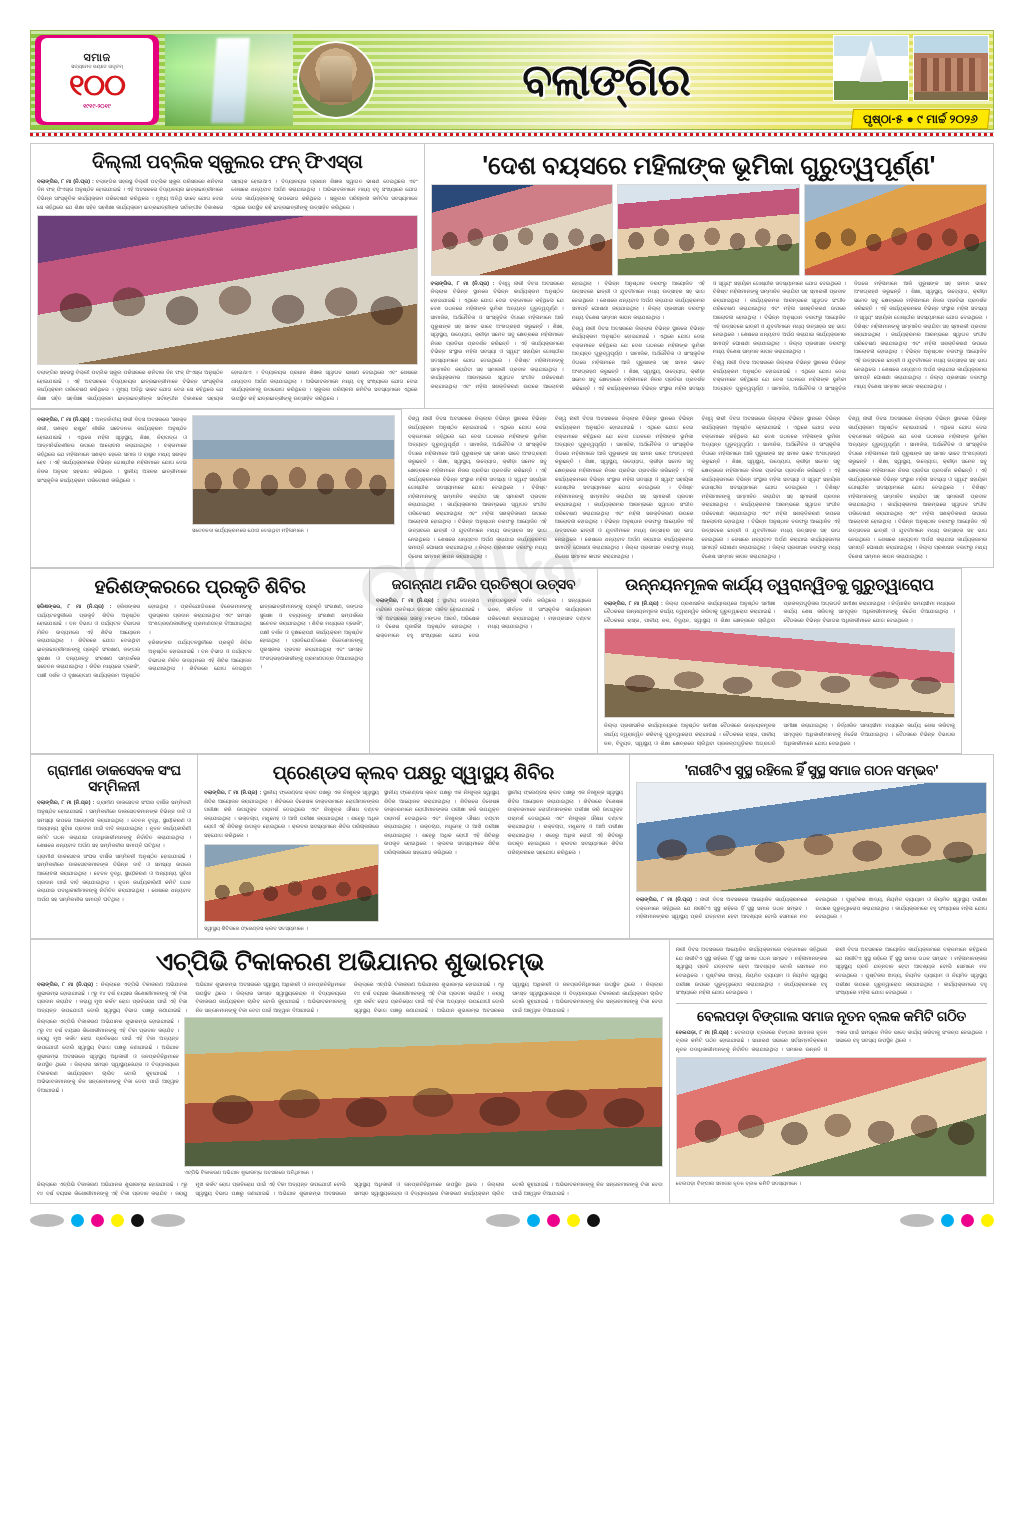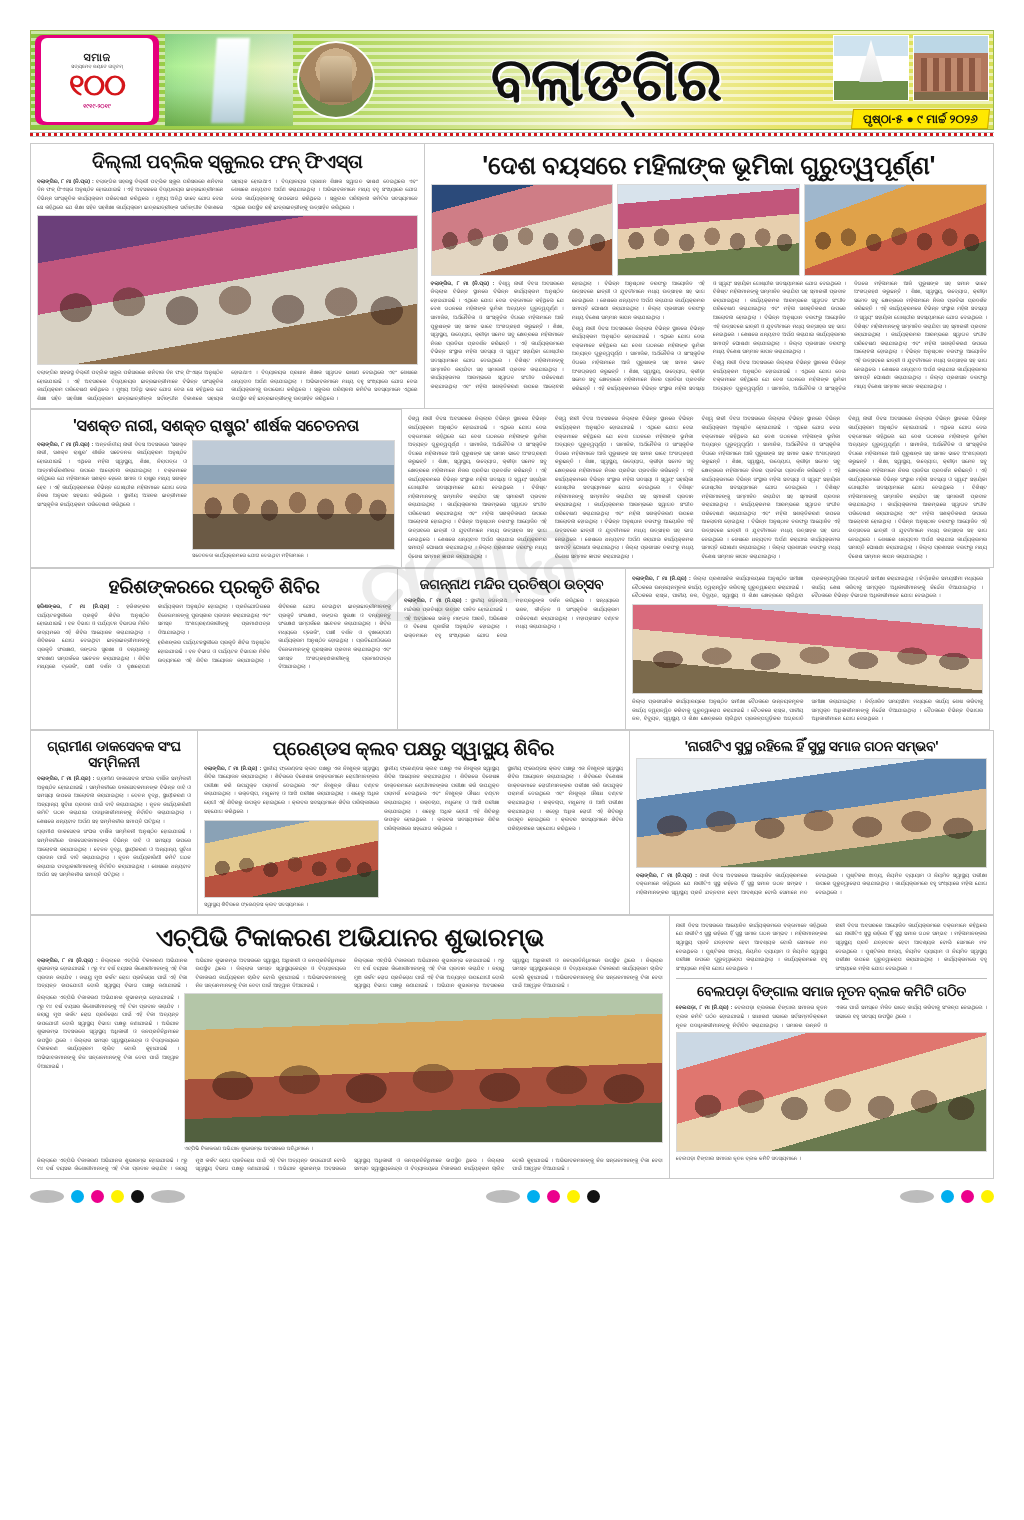--- a/index.html
+++ b/index.html
@@ -53,21 +53,21 @@
     border: 2px solid #ffffff; flex:0 0 auto;
     background: radial-gradient(circle at 50% 35%, #cdb08a 0 34%, #a68560 34% 60%, #6f8a4c 60% 100%);
   }
   .mast-circle::before{
     content:""; position:absolute; left:28%; top:18%; width:44%; height:62%;
     background: linear-gradient(180deg,#d9c3a0,#8d7252);
     border-radius: 6px 6px 0 0;
   }
   .mast-title-wrap { flex:1 1 auto; position:relative; z-index:2; display:flex; align-items:center; justify-content:center; }
   .mast-title {
-    font-size: 60px; font-weight: 700; color:#111; letter-spacing:-1px; white-space:nowrap;
+    font-size: 44px; font-weight: 700; color:#111; letter-spacing:-1px; white-space:nowrap;
     text-shadow: 2px 2px 0 #fff, -1px -1px 0 #fff;
   }
   .mast-right { display:flex; flex-direction:column; justify-content:space-between; align-items:flex-end; padding:4px 4px 0 0; position:relative; z-index:2; flex:0 0 auto;}
   .mast-right-photos { display:flex; gap:4px; }
   .mr-photo { width:76px; height:66px; border:1px solid #fff; overflow:hidden; }
   .mr-photo.temple { background: linear-gradient(180deg,#cfe3ef 0 32%, #ffffff 32% 70%, #6d8f4a 70% 100%); position:relative;}
   .mr-photo.temple::after{content:"";position:absolute;left:34%;top:6%;width:32%;height:66%;background:linear-gradient(180deg,#fff,#e2e2e2);clip-path:polygon(50% 0,100% 100%,0 100%);}
   .mr-photo.palace { background: linear-gradient(180deg,#bcd7e6 0 26%, #b3785e 26% 88%, #7e6b4a 88% 100%); position:relative;}
   .mr-photo.palace::after{content:"";position:absolute;left:10%;top:34%;width:80%;height:52%;background:repeating-linear-gradient(90deg,#8d5842 0 6px,#c08a6e 6px 12px);}
   .date-ribbon {
@@ -204,21 +204,20 @@
           <p><span class="dateline">ବଲାଙ୍ଗିର, ୮ ମା (ନି.ପ୍ର) :</span>
              <span>ବିଶ୍ୱ ନାରୀ ଦିବସ ଅବସରରେ ଜିଲ୍ଲାର ବିଭିନ୍ନ ସ୍ଥାନରେ ବିଭିନ୍ନ କାର୍ଯ୍ୟକ୍ରମ ଅନୁଷ୍ଠିତ ହୋଇଯାଇଛି । ଏଥିରେ ଯୋଗ ଦେଇ ବକ୍ତାମାନେ କହିଥିଲେ ଯେ ଦେଶ ଗଠନରେ ମହିଳାଙ୍କ ଭୂମିକା ଅତ୍ୟନ୍ତ ଗୁରୁତ୍ୱପୂର୍ଣ୍ଣ । ସାମାଜିକ, ଅର୍ଥନୈତିକ ଓ ସାଂସ୍କୃତିକ ଦିଗରେ ମହିଳାମାନେ ଆଜି ପୁରୁଷଙ୍କ ସହ ସମାନ ଭାବେ ଅଂଶଗ୍ରହଣ କରୁଛନ୍ତି । ଶିକ୍ଷା, ସ୍ୱାସ୍ଥ୍ୟ, ଉଦ୍ୟୋଗ, କ୍ରୀଡ଼ା ସମେତ ସବୁ କ୍ଷେତ୍ରରେ ମହିଳାମାନେ ନିଜର ପ୍ରତିଭା ପ୍ରଦର୍ଶନ କରିଛନ୍ତି । ଏହି କାର୍ଯ୍ୟକ୍ରମରେ ବିଭିନ୍ନ ସଂସ୍ଥାର ମହିଳା ସଦସ୍ୟା ଓ ସ୍ୱୟଂ ସହାୟିକା ଗୋଷ୍ଠୀର ସଦସ୍ୟାମାନେ ଯୋଗ ଦେଇଥିଲେ । ବିଶିଷ୍ଟ ମହିଳାମାନଙ୍କୁ ସମ୍ମାନିତ କରାଯିବା ସହ ସ୍ମାରକୀ ପ୍ରଦାନ କରାଯାଇଥିଲା । କାର୍ଯ୍ୟକ୍ରମର ଆରମ୍ଭରେ ସ୍ୱାଗତ ସଂଗୀତ ପରିବେଷଣ କରାଯାଇଥିଲା ଏବଂ ମହିଳା ସଶକ୍ତିକରଣ ଉପରେ ଆଲୋଚନା ହୋଇଥିଲା । ବିଭିନ୍ନ ଅନୁଷ୍ଠାନ ତରଫରୁ ଆୟୋଜିତ ଏହି ଉତ୍ସବରେ ଛାତ୍ରୀ ଓ ଯୁବତୀମାନେ ମଧ୍ୟ ଉତ୍ସାହର ସହ ଭାଗ ନେଇଥିଲେ । ଶେଷରେ ଧନ୍ୟବାଦ ଅର୍ପଣ କରାଯାଇ କାର୍ଯ୍ୟକ୍ରମର ସମାପ୍ତି ଘୋଷଣା କରାଯାଇଥିଲା । ଜିଲ୍ଲା ପ୍ରଶାସନ ତରଫରୁ ମଧ୍ୟ ବିଶେଷ ସମ୍ମାନ ଜ୍ଞାପନ କରାଯାଇଥିଲା ।</span></p>
           <p>ବିଶ୍ୱ ନାରୀ ଦିବସ ଅବସରରେ ଜିଲ୍ଲାର ବିଭିନ୍ନ ସ୍ଥାନରେ ବିଭିନ୍ନ କାର୍ଯ୍ୟକ୍ରମ ଅନୁଷ୍ଠିତ ହୋଇଯାଇଛି । ଏଥିରେ ଯୋଗ ଦେଇ ବକ୍ତାମାନେ କହିଥିଲେ ଯେ ଦେଶ ଗଠନରେ ମହିଳାଙ୍କ ଭୂମିକା ଅତ୍ୟନ୍ତ ଗୁରୁତ୍ୱପୂର୍ଣ୍ଣ । ସାମାଜିକ, ଅର୍ଥନୈତିକ ଓ ସାଂସ୍କୃତିକ ଦିଗରେ ମହିଳାମାନେ ଆଜି ପୁରୁଷଙ୍କ ସହ ସମାନ ଭାବେ ଅଂଶଗ୍ରହଣ କରୁଛନ୍ତି । ଶିକ୍ଷା, ସ୍ୱାସ୍ଥ୍ୟ, ଉଦ୍ୟୋଗ, କ୍ରୀଡ଼ା ସମେତ ସବୁ କ୍ଷେତ୍ରରେ ମହିଳାମାନେ ନିଜର ପ୍ରତିଭା ପ୍ରଦର୍ଶନ କରିଛନ୍ତି । ଏହି କାର୍ଯ୍ୟକ୍ରମରେ ବିଭିନ୍ନ ସଂସ୍ଥାର ମହିଳା ସଦସ୍ୟା ଓ ସ୍ୱୟଂ ସହାୟିକା ଗୋଷ୍ଠୀର ସଦସ୍ୟାମାନେ ଯୋଗ ଦେଇଥିଲେ । ବିଶିଷ୍ଟ ମହିଳାମାନଙ୍କୁ ସମ୍ମାନିତ କରାଯିବା ସହ ସ୍ମାରକୀ ପ୍ରଦାନ କରାଯାଇଥିଲା । କାର୍ଯ୍ୟକ୍ରମର ଆରମ୍ଭରେ ସ୍ୱାଗତ ସଂଗୀତ ପରିବେଷଣ କରାଯାଇଥିଲା ଏବଂ ମହିଳା ସଶକ୍ତିକରଣ ଉପରେ ଆଲୋଚନା ହୋଇଥିଲା । ବିଭିନ୍ନ ଅନୁଷ୍ଠାନ ତରଫରୁ ଆୟୋଜିତ ଏହି ଉତ୍ସବରେ ଛାତ୍ରୀ ଓ ଯୁବତୀମାନେ ମଧ୍ୟ ଉତ୍ସାହର ସହ ଭାଗ ନେଇଥିଲେ । ଶେଷରେ ଧନ୍ୟବାଦ ଅର୍ପଣ କରାଯାଇ କାର୍ଯ୍ୟକ୍ରମର ସମାପ୍ତି ଘୋଷଣା କରାଯାଇଥିଲା । ଜିଲ୍ଲା ପ୍ରଶାସନ ତରଫରୁ ମଧ୍ୟ ବିଶେଷ ସମ୍ମାନ ଜ୍ଞାପନ କରାଯାଇଥିଲା ।</p>
           <p>ବିଶ୍ୱ ନାରୀ ଦିବସ ଅବସରରେ ଜିଲ୍ଲାର ବିଭିନ୍ନ ସ୍ଥାନରେ ବିଭିନ୍ନ କାର୍ଯ୍ୟକ୍ରମ ଅନୁଷ୍ଠିତ ହୋଇଯାଇଛି । ଏଥିରେ ଯୋଗ ଦେଇ ବକ୍ତାମାନେ କହିଥିଲେ ଯେ ଦେଶ ଗଠନରେ ମହିଳାଙ୍କ ଭୂମିକା ଅତ୍ୟନ୍ତ ଗୁରୁତ୍ୱପୂର୍ଣ୍ଣ । ସାମାଜିକ, ଅର୍ଥନୈତିକ ଓ ସାଂସ୍କୃତିକ ଦିଗରେ ମହିଳାମାନେ ଆଜି ପୁରୁଷଙ୍କ ସହ ସମାନ ଭାବେ ଅଂଶଗ୍ରହଣ କରୁଛନ୍ତି । ଶିକ୍ଷା, ସ୍ୱାସ୍ଥ୍ୟ, ଉଦ୍ୟୋଗ, କ୍ରୀଡ଼ା ସମେତ ସବୁ କ୍ଷେତ୍ରରେ ମହିଳାମାନେ ନିଜର ପ୍ରତିଭା ପ୍ରଦର୍ଶନ କରିଛନ୍ତି । ଏହି କାର୍ଯ୍ୟକ୍ରମରେ ବିଭିନ୍ନ ସଂସ୍ଥାର ମହିଳା ସଦସ୍ୟା ଓ ସ୍ୱୟଂ ସହାୟିକା ଗୋଷ୍ଠୀର ସଦସ୍ୟାମାନେ ଯୋଗ ଦେଇଥିଲେ । ବିଶିଷ୍ଟ ମହିଳାମାନଙ୍କୁ ସମ୍ମାନିତ କରାଯିବା ସହ ସ୍ମାରକୀ ପ୍ରଦାନ କରାଯାଇଥିଲା । କାର୍ଯ୍ୟକ୍ରମର ଆରମ୍ଭରେ ସ୍ୱାଗତ ସଂଗୀତ ପରିବେଷଣ କରାଯାଇଥିଲା ଏବଂ ମହିଳା ସଶକ୍ତିକରଣ ଉପରେ ଆଲୋଚନା ହୋଇଥିଲା । ବିଭିନ୍ନ ଅନୁଷ୍ଠାନ ତରଫରୁ ଆୟୋଜିତ ଏହି ଉତ୍ସବରେ ଛାତ୍ରୀ ଓ ଯୁବତୀମାନେ ମଧ୍ୟ ଉତ୍ସାହର ସହ ଭାଗ ନେଇଥିଲେ । ଶେଷରେ ଧନ୍ୟବାଦ ଅର୍ପଣ କରାଯାଇ କାର୍ଯ୍ୟକ୍ରମର ସମାପ୍ତି ଘୋଷଣା କରାଯାଇଥିଲା । ଜିଲ୍ଲା ପ୍ରଶାସନ ତରଫରୁ ମଧ୍ୟ ବିଶେଷ ସମ୍ମାନ ଜ୍ଞାପନ କରାଯାଇଥିଲା ।</p>
         </div>
       </div>
     </div>
 
     <div class="row">
       <div class="cell" style="width:372px;">
-        <h2 class="hl md">'ସଶକ୍ତ ନାରୀ, ସଶକ୍ତ ରାଷ୍ଟ୍ର' ଶୀର୍ଷକ ସଚେତନତା</h2>
         <div style="display:flex; gap:5px;">
           <div class="txt c1" style="flex:0 0 150px;">
             <p><span class="dateline">ବଲାଙ୍ଗିର, ୮ ମା (ନି.ପ୍ର) :</span>
                <span>ଅନ୍ତର୍ଜାତୀୟ ନାରୀ ଦିବସ ଅବସରରେ 'ସଶକ୍ତ ନାରୀ, ସଶକ୍ତ ରାଷ୍ଟ୍ର' ଶୀର୍ଷକ ସଚେତନତା କାର୍ଯ୍ୟକ୍ରମ ଅନୁଷ୍ଠିତ ହୋଇଯାଇଛି । ଏଥିରେ ମହିଳା ସ୍ୱାସ୍ଥ୍ୟ, ଶିକ୍ଷା, ନିରାପତ୍ତା ଓ ଆତ୍ମନିର୍ଭରଶୀଳତା ଉପରେ ଆଲୋଚନା କରାଯାଇଥିଲା । ବକ୍ତାମାନେ କହିଥିଲେ ଯେ ମହିଳାମାନେ ସଶକ୍ତ ହେଲେ ସମାଜ ଓ ରାଷ୍ଟ୍ର ମଧ୍ୟ ସଶକ୍ତ ହେବ । ଏହି କାର୍ଯ୍ୟକ୍ରମରେ ବିଭିନ୍ନ ଗୋଷ୍ଠୀର ମହିଳାମାନେ ଯୋଗ ଦେଇ ନିଜର ଅନୁଭବ ସହଭାଗ କରିଥିଲେ । ସ୍ଥାନୀୟ ଅଞ୍ଚଳର ଛାତ୍ରୀମାନେ ସାଂସ୍କୃତିକ କାର୍ଯ୍ୟକ୍ରମ ପରିବେଷଣ କରିଥିଲେ ।</span></p>
           </div>
           <div style="flex:1;">
             <div class="photo ph-grad5 ph-people" style="height:110px; margin:0;"></div>
             <div class="cap">ସଚେତନତା କାର୍ଯ୍ୟକ୍ରମରେ ଯୋଗ ଦେଇଥିବା ମହିଳାମାନେ ।</div>
           </div>
         </div>
@@ -228,38 +227,39 @@
         <div class="txt cols c4">
           <p>ବିଶ୍ୱ ନାରୀ ଦିବସ ଅବସରରେ ଜିଲ୍ଲାର ବିଭିନ୍ନ ସ୍ଥାନରେ ବିଭିନ୍ନ କାର୍ଯ୍ୟକ୍ରମ ଅନୁଷ୍ଠିତ ହୋଇଯାଇଛି । ଏଥିରେ ଯୋଗ ଦେଇ ବକ୍ତାମାନେ କହିଥିଲେ ଯେ ଦେଶ ଗଠନରେ ମହିଳାଙ୍କ ଭୂମିକା ଅତ୍ୟନ୍ତ ଗୁରୁତ୍ୱପୂର୍ଣ୍ଣ । ସାମାଜିକ, ଅର୍ଥନୈତିକ ଓ ସାଂସ୍କୃତିକ ଦିଗରେ ମହିଳାମାନେ ଆଜି ପୁରୁଷଙ୍କ ସହ ସମାନ ଭାବେ ଅଂଶଗ୍ରହଣ କରୁଛନ୍ତି । ଶିକ୍ଷା, ସ୍ୱାସ୍ଥ୍ୟ, ଉଦ୍ୟୋଗ, କ୍ରୀଡ଼ା ସମେତ ସବୁ କ୍ଷେତ୍ରରେ ମହିଳାମାନେ ନିଜର ପ୍ରତିଭା ପ୍ରଦର୍ଶନ କରିଛନ୍ତି । ଏହି କାର୍ଯ୍ୟକ୍ରମରେ ବିଭିନ୍ନ ସଂସ୍ଥାର ମହିଳା ସଦସ୍ୟା ଓ ସ୍ୱୟଂ ସହାୟିକା ଗୋଷ୍ଠୀର ସଦସ୍ୟାମାନେ ଯୋଗ ଦେଇଥିଲେ । ବିଶିଷ୍ଟ ମହିଳାମାନଙ୍କୁ ସମ୍ମାନିତ କରାଯିବା ସହ ସ୍ମାରକୀ ପ୍ରଦାନ କରାଯାଇଥିଲା । କାର୍ଯ୍ୟକ୍ରମର ଆରମ୍ଭରେ ସ୍ୱାଗତ ସଂଗୀତ ପରିବେଷଣ କରାଯାଇଥିଲା ଏବଂ ମହିଳା ସଶକ୍ତିକରଣ ଉପରେ ଆଲୋଚନା ହୋଇଥିଲା । ବିଭିନ୍ନ ଅନୁଷ୍ଠାନ ତରଫରୁ ଆୟୋଜିତ ଏହି ଉତ୍ସବରେ ଛାତ୍ରୀ ଓ ଯୁବତୀମାନେ ମଧ୍ୟ ଉତ୍ସାହର ସହ ଭାଗ ନେଇଥିଲେ । ଶେଷରେ ଧନ୍ୟବାଦ ଅର୍ପଣ କରାଯାଇ କାର୍ଯ୍ୟକ୍ରମର ସମାପ୍ତି ଘୋଷଣା କରାଯାଇଥିଲା । ଜିଲ୍ଲା ପ୍ରଶାସନ ତରଫରୁ ମଧ୍ୟ ବିଶେଷ ସମ୍ମାନ ଜ୍ଞାପନ କରାଯାଇଥିଲା ।</p>
           <p>ବିଶ୍ୱ ନାରୀ ଦିବସ ଅବସରରେ ଜିଲ୍ଲାର ବିଭିନ୍ନ ସ୍ଥାନରେ ବିଭିନ୍ନ କାର୍ଯ୍ୟକ୍ରମ ଅନୁଷ୍ଠିତ ହୋଇଯାଇଛି । ଏଥିରେ ଯୋଗ ଦେଇ ବକ୍ତାମାନେ କହିଥିଲେ ଯେ ଦେଶ ଗଠନରେ ମହିଳାଙ୍କ ଭୂମିକା ଅତ୍ୟନ୍ତ ଗୁରୁତ୍ୱପୂର୍ଣ୍ଣ । ସାମାଜିକ, ଅର୍ଥନୈତିକ ଓ ସାଂସ୍କୃତିକ ଦିଗରେ ମହିଳାମାନେ ଆଜି ପୁରୁଷଙ୍କ ସହ ସମାନ ଭାବେ ଅଂଶଗ୍ରହଣ କରୁଛନ୍ତି । ଶିକ୍ଷା, ସ୍ୱାସ୍ଥ୍ୟ, ଉଦ୍ୟୋଗ, କ୍ରୀଡ଼ା ସମେତ ସବୁ କ୍ଷେତ୍ରରେ ମହିଳାମାନେ ନିଜର ପ୍ରତିଭା ପ୍ରଦର୍ଶନ କରିଛନ୍ତି । ଏହି କାର୍ଯ୍ୟକ୍ରମରେ ବିଭିନ୍ନ ସଂସ୍ଥାର ମହିଳା ସଦସ୍ୟା ଓ ସ୍ୱୟଂ ସହାୟିକା ଗୋଷ୍ଠୀର ସଦସ୍ୟାମାନେ ଯୋଗ ଦେଇଥିଲେ । ବିଶିଷ୍ଟ ମହିଳାମାନଙ୍କୁ ସମ୍ମାନିତ କରାଯିବା ସହ ସ୍ମାରକୀ ପ୍ରଦାନ କରାଯାଇଥିଲା । କାର୍ଯ୍ୟକ୍ରମର ଆରମ୍ଭରେ ସ୍ୱାଗତ ସଂଗୀତ ପରିବେଷଣ କରାଯାଇଥିଲା ଏବଂ ମହିଳା ସଶକ୍ତିକରଣ ଉପରେ ଆଲୋଚନା ହୋଇଥିଲା । ବିଭିନ୍ନ ଅନୁଷ୍ଠାନ ତରଫରୁ ଆୟୋଜିତ ଏହି ଉତ୍ସବରେ ଛାତ୍ରୀ ଓ ଯୁବତୀମାନେ ମଧ୍ୟ ଉତ୍ସାହର ସହ ଭାଗ ନେଇଥିଲେ । ଶେଷରେ ଧନ୍ୟବାଦ ଅର୍ପଣ କରାଯାଇ କାର୍ଯ୍ୟକ୍ରମର ସମାପ୍ତି ଘୋଷଣା କରାଯାଇଥିଲା । ଜିଲ୍ଲା ପ୍ରଶାସନ ତରଫରୁ ମଧ୍ୟ ବିଶେଷ ସମ୍ମାନ ଜ୍ଞାପନ କରାଯାଇଥିଲା ।</p>
           <p>ବିଶ୍ୱ ନାରୀ ଦିବସ ଅବସରରେ ଜିଲ୍ଲାର ବିଭିନ୍ନ ସ୍ଥାନରେ ବିଭିନ୍ନ କାର୍ଯ୍ୟକ୍ରମ ଅନୁଷ୍ଠିତ ହୋଇଯାଇଛି । ଏଥିରେ ଯୋଗ ଦେଇ ବକ୍ତାମାନେ କହିଥିଲେ ଯେ ଦେଶ ଗଠନରେ ମହିଳାଙ୍କ ଭୂମିକା ଅତ୍ୟନ୍ତ ଗୁରୁତ୍ୱପୂର୍ଣ୍ଣ । ସାମାଜିକ, ଅର୍ଥନୈତିକ ଓ ସାଂସ୍କୃତିକ ଦିଗରେ ମହିଳାମାନେ ଆଜି ପୁରୁଷଙ୍କ ସହ ସମାନ ଭାବେ ଅଂଶଗ୍ରହଣ କରୁଛନ୍ତି । ଶିକ୍ଷା, ସ୍ୱାସ୍ଥ୍ୟ, ଉଦ୍ୟୋଗ, କ୍ରୀଡ଼ା ସମେତ ସବୁ କ୍ଷେତ୍ରରେ ମହିଳାମାନେ ନିଜର ପ୍ରତିଭା ପ୍ରଦର୍ଶନ କରିଛନ୍ତି । ଏହି କାର୍ଯ୍ୟକ୍ରମରେ ବିଭିନ୍ନ ସଂସ୍ଥାର ମହିଳା ସଦସ୍ୟା ଓ ସ୍ୱୟଂ ସହାୟିକା ଗୋଷ୍ଠୀର ସଦସ୍ୟାମାନେ ଯୋଗ ଦେଇଥିଲେ । ବିଶିଷ୍ଟ ମହିଳାମାନଙ୍କୁ ସମ୍ମାନିତ କରାଯିବା ସହ ସ୍ମାରକୀ ପ୍ରଦାନ କରାଯାଇଥିଲା । କାର୍ଯ୍ୟକ୍ରମର ଆରମ୍ଭରେ ସ୍ୱାଗତ ସଂଗୀତ ପରିବେଷଣ କରାଯାଇଥିଲା ଏବଂ ମହିଳା ସଶକ୍ତିକରଣ ଉପରେ ଆଲୋଚନା ହୋଇଥିଲା । ବିଭିନ୍ନ ଅନୁଷ୍ଠାନ ତରଫରୁ ଆୟୋଜିତ ଏହି ଉତ୍ସବରେ ଛାତ୍ରୀ ଓ ଯୁବତୀମାନେ ମଧ୍ୟ ଉତ୍ସାହର ସହ ଭାଗ ନେଇଥିଲେ । ଶେଷରେ ଧନ୍ୟବାଦ ଅର୍ପଣ କରାଯାଇ କାର୍ଯ୍ୟକ୍ରମର ସମାପ୍ତି ଘୋଷଣା କରାଯାଇଥିଲା । ଜିଲ୍ଲା ପ୍ରଶାସନ ତରଫରୁ ମଧ୍ୟ ବିଶେଷ ସମ୍ମାନ ଜ୍ଞାପନ କରାଯାଇଥିଲା ।</p>
           <p>ବିଶ୍ୱ ନାରୀ ଦିବସ ଅବସରରେ ଜିଲ୍ଲାର ବିଭିନ୍ନ ସ୍ଥାନରେ ବିଭିନ୍ନ କାର୍ଯ୍ୟକ୍ରମ ଅନୁଷ୍ଠିତ ହୋଇଯାଇଛି । ଏଥିରେ ଯୋଗ ଦେଇ ବକ୍ତାମାନେ କହିଥିଲେ ଯେ ଦେଶ ଗଠନରେ ମହିଳାଙ୍କ ଭୂମିକା ଅତ୍ୟନ୍ତ ଗୁରୁତ୍ୱପୂର୍ଣ୍ଣ । ସାମାଜିକ, ଅର୍ଥନୈତିକ ଓ ସାଂସ୍କୃତିକ ଦିଗରେ ମହିଳାମାନେ ଆଜି ପୁରୁଷଙ୍କ ସହ ସମାନ ଭାବେ ଅଂଶଗ୍ରହଣ କରୁଛନ୍ତି । ଶିକ୍ଷା, ସ୍ୱାସ୍ଥ୍ୟ, ଉଦ୍ୟୋଗ, କ୍ରୀଡ଼ା ସମେତ ସବୁ କ୍ଷେତ୍ରରେ ମହିଳାମାନେ ନିଜର ପ୍ରତିଭା ପ୍ରଦର୍ଶନ କରିଛନ୍ତି । ଏହି କାର୍ଯ୍ୟକ୍ରମରେ ବିଭିନ୍ନ ସଂସ୍ଥାର ମହିଳା ସଦସ୍ୟା ଓ ସ୍ୱୟଂ ସହାୟିକା ଗୋଷ୍ଠୀର ସଦସ୍ୟାମାନେ ଯୋଗ ଦେଇଥିଲେ । ବିଶିଷ୍ଟ ମହିଳାମାନଙ୍କୁ ସମ୍ମାନିତ କରାଯିବା ସହ ସ୍ମାରକୀ ପ୍ରଦାନ କରାଯାଇଥିଲା । କାର୍ଯ୍ୟକ୍ରମର ଆରମ୍ଭରେ ସ୍ୱାଗତ ସଂଗୀତ ପରିବେଷଣ କରାଯାଇଥିଲା ଏବଂ ମହିଳା ସଶକ୍ତିକରଣ ଉପରେ ଆଲୋଚନା ହୋଇଥିଲା । ବିଭିନ୍ନ ଅନୁଷ୍ଠାନ ତରଫରୁ ଆୟୋଜିତ ଏହି ଉତ୍ସବରେ ଛାତ୍ରୀ ଓ ଯୁବତୀମାନେ ମଧ୍ୟ ଉତ୍ସାହର ସହ ଭାଗ ନେଇଥିଲେ । ଶେଷରେ ଧନ୍ୟବାଦ ଅର୍ପଣ କରାଯାଇ କାର୍ଯ୍ୟକ୍ରମର ସମାପ୍ତି ଘୋଷଣା କରାଯାଇଥିଲା । ଜିଲ୍ଲା ପ୍ରଶାସନ ତରଫରୁ ମଧ୍ୟ ବିଶେଷ ସମ୍ମାନ ଜ୍ଞାପନ କରାଯାଇଥିଲା ।</p>
         </div>
       </div>
     </div>
 
     <div class="row">
-      <div class="cell" style="width:368px;">
+      <div class="cell" style="width:340px;">
         <h2 class="hl lg">ହରିଶଙ୍କରରେ ପ୍ରକୃତି ଶିବିର</h2>
         <div class="txt cols c3">
           <p><span class="dateline">ହରିଶଙ୍କର, ୮ ମା (ନି.ପ୍ର) :</span>
              <span>ହରିଶଙ୍କର ପର୍ଯ୍ୟଟନସ୍ଥଳୀରେ ପ୍ରକୃତି ଶିବିର ଅନୁଷ୍ଠିତ ହୋଇଯାଇଛି । ବନ ବିଭାଗ ଓ ପର୍ଯ୍ୟଟନ ବିଭାଗର ମିଳିତ ଉଦ୍ୟମରେ ଏହି ଶିବିର ଆୟୋଜନ କରାଯାଇଥିଲା । ଶିବିରରେ ଯୋଗ ଦେଇଥିବା ଛାତ୍ରଛାତ୍ରୀମାନଙ୍କୁ ପ୍ରକୃତି ସଂରକ୍ଷଣ, ଜଙ୍ଗଲ ସୁରକ୍ଷା ଓ ବନ୍ୟଜନ୍ତୁ ସଂରକ୍ଷଣ ସମ୍ପର୍କରେ ସଚେତନ କରାଯାଇଥିଲା । ଶିବିର ମଧ୍ୟରେ ଟ୍ରେକିଂ, ପକ୍ଷୀ ଦର୍ଶନ ଓ ବୃକ୍ଷରୋପଣ କାର୍ଯ୍ୟକ୍ରମ ଅନୁଷ୍ଠିତ ହୋଇଥିଲା । ପ୍ରତିଯୋଗିତାରେ ବିଜେତାମାନଙ୍କୁ ପୁରସ୍କାର ପ୍ରଦାନ କରାଯାଇଥିଲା ଏବଂ ସମସ୍ତ ଅଂଶଗ୍ରହଣକାରୀଙ୍କୁ ପ୍ରମାଣପତ୍ର ଦିଆଯାଇଥିଲା ।</span></p>
           <p>ହରିଶଙ୍କର ପର୍ଯ୍ୟଟନସ୍ଥଳୀରେ ପ୍ରକୃତି ଶିବିର ଅନୁଷ୍ଠିତ ହୋଇଯାଇଛି । ବନ ବିଭାଗ ଓ ପର୍ଯ୍ୟଟନ ବିଭାଗର ମିଳିତ ଉଦ୍ୟମରେ ଏହି ଶିବିର ଆୟୋଜନ କରାଯାଇଥିଲା । ଶିବିରରେ ଯୋଗ ଦେଇଥିବା ଛାତ୍ରଛାତ୍ରୀମାନଙ୍କୁ ପ୍ରକୃତି ସଂରକ୍ଷଣ, ଜଙ୍ଗଲ ସୁରକ୍ଷା ଓ ବନ୍ୟଜନ୍ତୁ ସଂରକ୍ଷଣ ସମ୍ପର୍କରେ ସଚେତନ କରାଯାଇଥିଲା । ଶିବିର ମଧ୍ୟରେ ଟ୍ରେକିଂ, ପକ୍ଷୀ ଦର୍ଶନ ଓ ବୃକ୍ଷରୋପଣ କାର୍ଯ୍ୟକ୍ରମ ଅନୁଷ୍ଠିତ ହୋଇଥିଲା । ପ୍ରତିଯୋଗିତାରେ ବିଜେତାମାନଙ୍କୁ ପୁରସ୍କାର ପ୍ରଦାନ କରାଯାଇଥିଲା ଏବଂ ସମସ୍ତ ଅଂଶଗ୍ରହଣକାରୀଙ୍କୁ ପ୍ରମାଣପତ୍ର ଦିଆଯାଇଥିଲା ।</p>
         </div>
       </div>
 
       <div class="cell" style="width:228px;">
         <h2 class="hl sm">ଜଗନ୍ନାଥ ମନ୍ଦିର ପ୍ରତିଷ୍ଠା ଉତ୍ସବ</h2>
         <div class="txt cols c2">
           <p><span class="dateline">ବଲାଙ୍ଗିର, ୮ ମା (ନି.ପ୍ର) :</span>
              <span>ସ୍ଥାନୀୟ ଜଗନ୍ନାଥ ମନ୍ଦିରର ପ୍ରତିଷ୍ଠା ଉତ୍ସବ ପାଳିତ ହୋଇଯାଇଛି । ଏହି ଅବସରରେ ସକାଳୁ ମଙ୍ଗଳ ଆରତି, ଅଭିଷେକ ଓ ବିଶେଷ ପୂଜାର୍ଚ୍ଚନା ଅନୁଷ୍ଠିତ ହୋଇଥିଲା । ଭକ୍ତମାନେ ବହୁ ସଂଖ୍ୟାରେ ଯୋଗ ଦେଇ ମହାପ୍ରଭୁଙ୍କ ଦର୍ଶନ କରିଥିଲେ । ସନ୍ଧ୍ୟାରେ ଭଜନ, କୀର୍ତ୍ତନ ଓ ସାଂସ୍କୃତିକ କାର୍ଯ୍ୟକ୍ରମ ପରିବେଷଣ କରାଯାଇଥିଲା । ମହାପ୍ରସାଦ ବଣ୍ଟନ ମଧ୍ୟ କରାଯାଇଥିଲା ।</span></p>
         </div>
       </div>
 
       <div class="cell" style="width:364px;">
+        <h2 class="hl md">ଉନ୍ନୟନମୂଳକ କାର୍ଯ୍ୟ ତ୍ୱରାନ୍ୱିତକୁ ଗୁରୁତ୍ୱାରୋପ</h2>
         <div class="txt cols c2">
           <p><span class="dateline">ବଲାଙ୍ଗିର, ୮ ମା (ନି.ପ୍ର) :</span>
              <span>ଜିଲ୍ଲା ପ୍ରଶାସନିକ କାର୍ଯ୍ୟାଳୟରେ ଅନୁଷ୍ଠିତ ସମୀକ୍ଷା ବୈଠକରେ ଉନ୍ନୟନମୂଳକ କାର୍ଯ୍ୟ ତ୍ୱରାନ୍ୱିତ କରିବାକୁ ଗୁରୁତ୍ୱାରୋପ କରାଯାଇଛି । ବୈଠକରେ ରାସ୍ତା, ପାନୀୟ ଜଳ, ବିଦ୍ୟୁତ, ସ୍ୱାସ୍ଥ୍ୟ ଓ ଶିକ୍ଷା କ୍ଷେତ୍ରରେ ଚାଲିଥିବା ପ୍ରକଳ୍ପଗୁଡ଼ିକର ଅଗ୍ରଗତି ସମୀକ୍ଷା କରାଯାଇଥିଲା । ନିର୍ଦ୍ଧାରିତ ସମୟସୀମା ମଧ୍ୟରେ କାର୍ଯ୍ୟ ଶେଷ କରିବାକୁ ସମ୍ପୃକ୍ତ ଅଧିକାରୀମାନଙ୍କୁ ନିର୍ଦ୍ଦେଶ ଦିଆଯାଇଥିଲା । ବୈଠକରେ ବିଭିନ୍ନ ବିଭାଗର ଅଧିକାରୀମାନେ ଯୋଗ ଦେଇଥିଲେ ।</span></p>
         </div>
         <div class="photo ph-grad6 ph-people" style="height:90px;"></div>
         <div class="txt cols c2">
           <p>ଜିଲ୍ଲା ପ୍ରଶାସନିକ କାର୍ଯ୍ୟାଳୟରେ ଅନୁଷ୍ଠିତ ସମୀକ୍ଷା ବୈଠକରେ ଉନ୍ନୟନମୂଳକ କାର୍ଯ୍ୟ ତ୍ୱରାନ୍ୱିତ କରିବାକୁ ଗୁରୁତ୍ୱାରୋପ କରାଯାଇଛି । ବୈଠକରେ ରାସ୍ତା, ପାନୀୟ ଜଳ, ବିଦ୍ୟୁତ, ସ୍ୱାସ୍ଥ୍ୟ ଓ ଶିକ୍ଷା କ୍ଷେତ୍ରରେ ଚାଲିଥିବା ପ୍ରକଳ୍ପଗୁଡ଼ିକର ଅଗ୍ରଗତି ସମୀକ୍ଷା କରାଯାଇଥିଲା । ନିର୍ଦ୍ଧାରିତ ସମୟସୀମା ମଧ୍ୟରେ କାର୍ଯ୍ୟ ଶେଷ କରିବାକୁ ସମ୍ପୃକ୍ତ ଅଧିକାରୀମାନଙ୍କୁ ନିର୍ଦ୍ଦେଶ ଦିଆଯାଇଥିଲା । ବୈଠକରେ ବିଭିନ୍ନ ବିଭାଗର ଅଧିକାରୀମାନେ ଯୋଗ ଦେଇଥିଲେ ।</p>
         </div>
       </div>
     </div>

